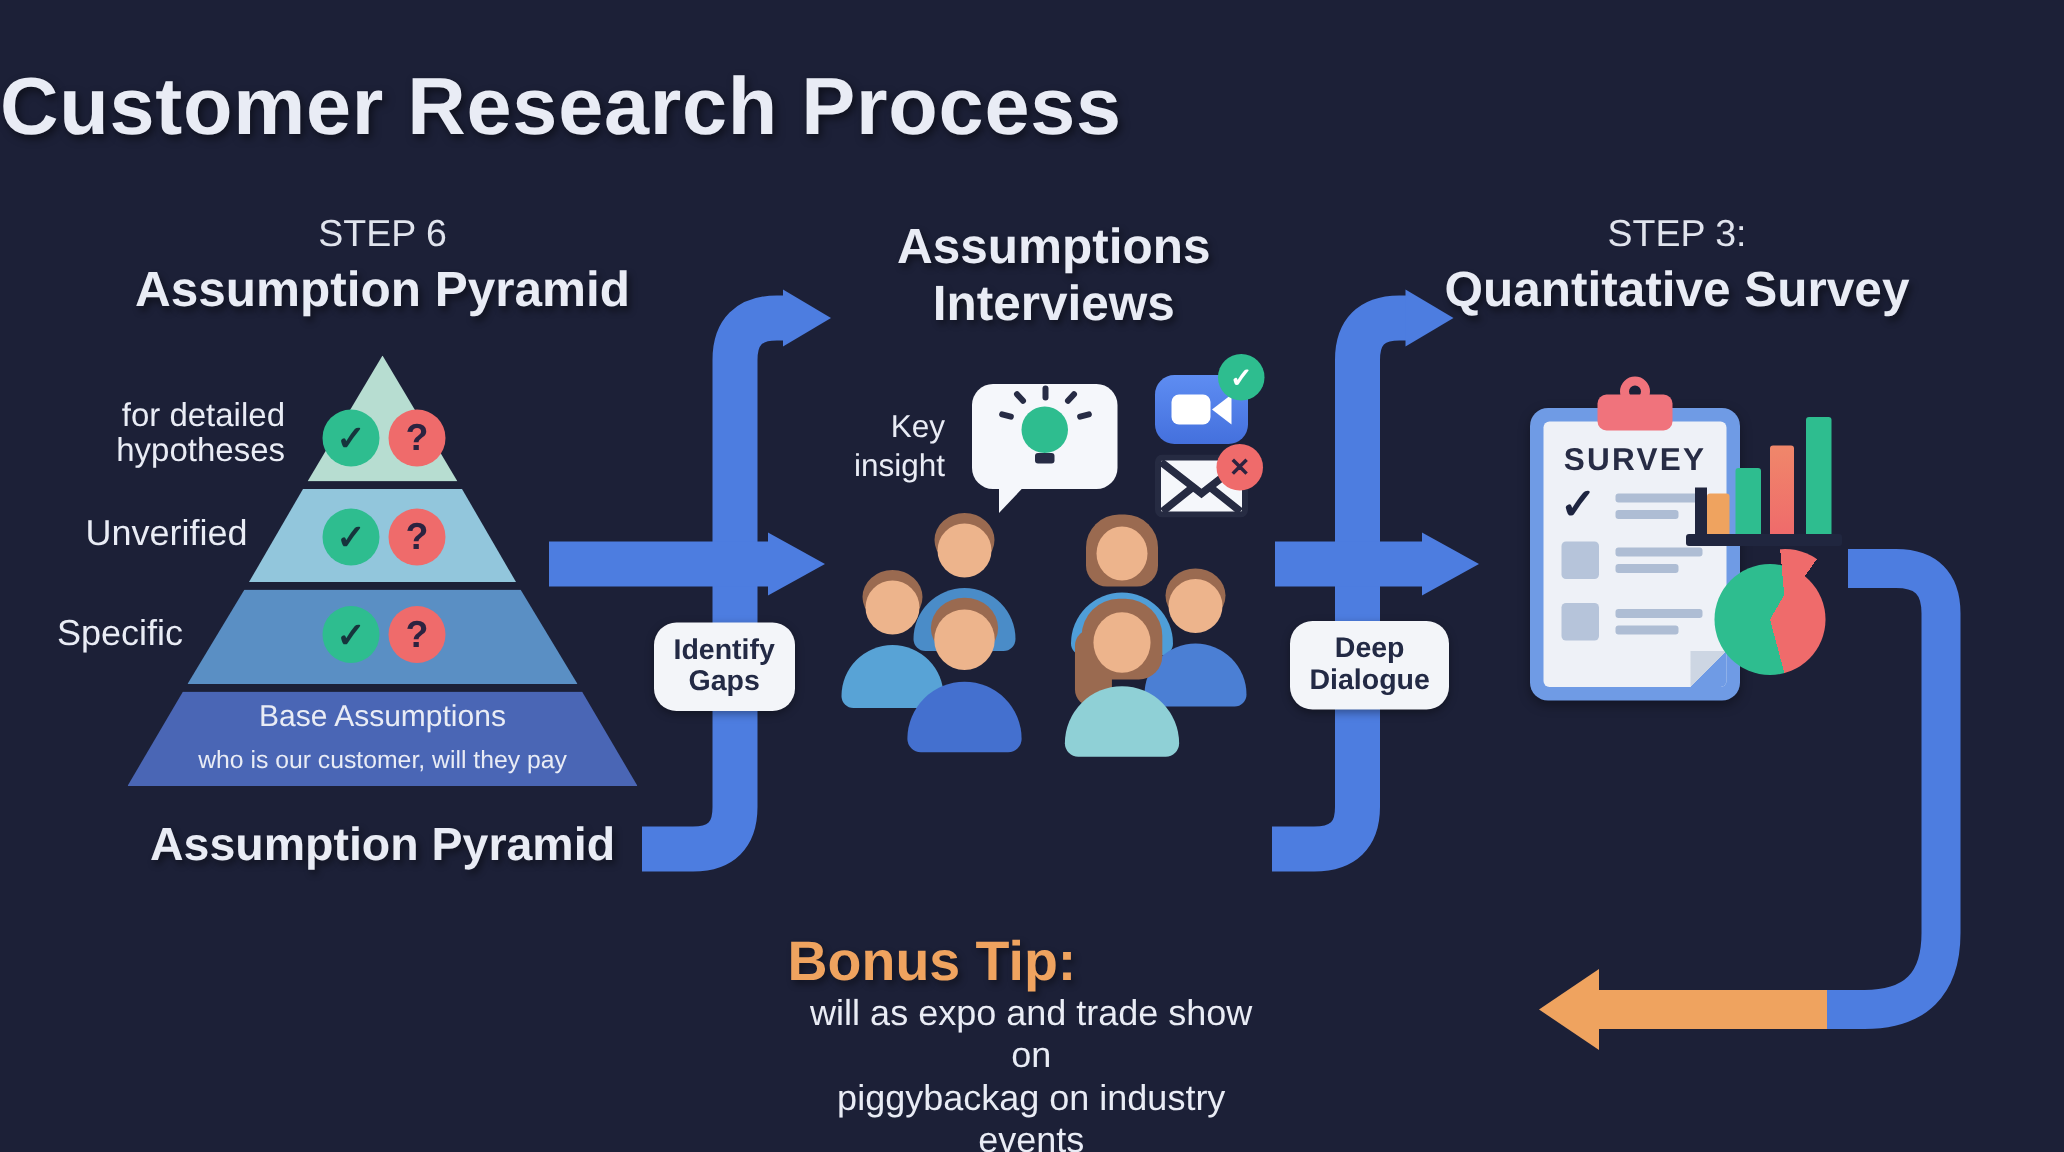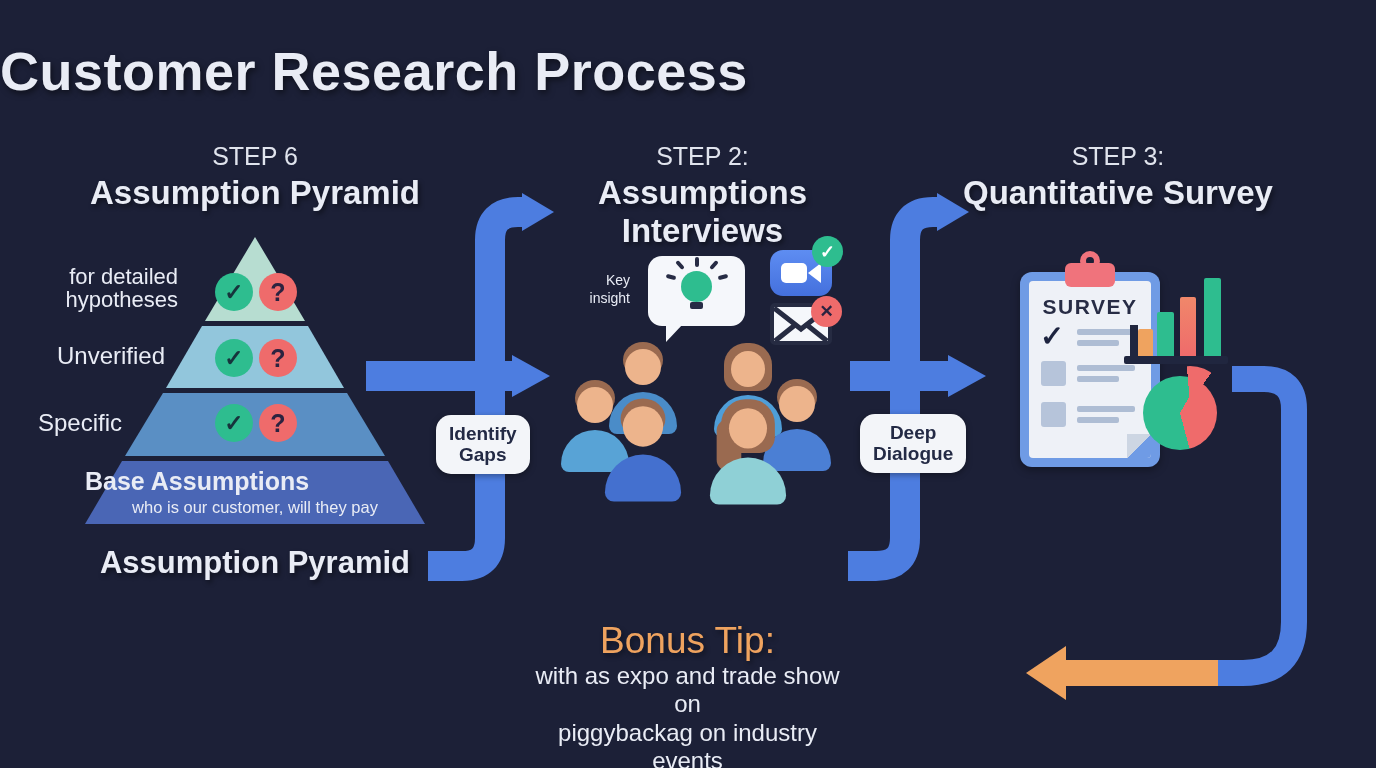--- a/index.html
+++ b/index.html
@@ -42,35 +42,35 @@
   #pyramid{position:absolute;left:85px;top:237px;width:340px;height:287px;z-index:2}
   .pyr{position:absolute;left:0;width:100%}
   .pyr-1{top:0;height:84px;background:var(--pyramid-l1);
     clip-path:polygon(50% 0,calc(50% + 50px) 100%,calc(50% - 50px) 100%)}
   .pyr-2{top:89px;height:62px;background:var(--pyramid-l2);
     clip-path:polygon(calc(50% - 53px) 0,calc(50% + 53px) 0,calc(50% + 89px) 100%,calc(50% - 89px) 100%)}
   .pyr-3{top:156px;height:63px;background:var(--pyramid-l3);
     clip-path:polygon(calc(50% - 92px) 0,calc(50% + 92px) 0,calc(50% + 130px) 100%,calc(50% - 130px) 100%)}
   .pyr-4{top:224px;height:63px;background:var(--pyramid-l4);
     clip-path:polygon(calc(50% - 133px) 0,calc(50% + 133px) 0,100% 100%,0 100%)}
-  .base-title{position:absolute;left:0;width:100%;top:230px;text-align:left;font-size:25px;font-weight:700}
+  .base-title{position:absolute;left:0;width:100%;top:230px;text-align:center;font-size:20px;font-weight:400}
   .base-sub{position:absolute;left:0;width:100%;top:261px;text-align:center;font-size:16.5px}
   .chk,.qst{position:absolute;width:38px;height:38px;border-radius:50%;display:flex;align-items:center;
     justify-content:center;font-weight:700;z-index:3}
   .chk{background:var(--green);color:#16343c;font-size:23px}
   .qst{background:var(--coral);color:#2c2340;font-size:25px}
   .side-label{position:absolute;text-align:right;font-size:22px;line-height:1.05;white-space:pre-line;z-index:2}
-  #side-1{left:28px;top:265px;width:150px}
+  #side-1{left:40px;top:265px;width:150px}
   #side-2{left:40px;top:343px;width:125px;font-size:24px}
   #side-3{left:20px;top:410px;width:102px;font-size:24px}
   .pyr-caption{position:absolute;left:85px;top:545px;width:340px;text-align:center;font-size:31px;
     font-weight:700;text-shadow:2px 3px 5px rgba(0,0,0,.45);z-index:2}
 
   
-  .key-insight{position:absolute;left:540px;top:272px;width:90px;text-align:right;font-size:14px;
+  .key-insight{position:absolute;left:540px;top:272px;width:90px;text-align:right;font-size:21px;
     line-height:1.25;white-space:pre-line;z-index:2}
   .bubble{position:absolute;left:648px;top:256px;width:97px;height:70px;background:#f5f7fb;border-radius:14px;z-index:2}
   .bubble-tail{position:absolute;left:666px;top:324px;width:0;height:0;border-top:18px solid #f5f7fb;
     border-right:17px solid transparent;z-index:2}
   .bulb{position:absolute;left:33px;top:15px;width:31px;height:31px;border-radius:50%;background:var(--green)}
   .bulb-base{position:absolute;left:42px;top:46px;width:13px;height:7px;background:#272c45;border-radius:2px}
   .ray{position:absolute;width:4px;height:10px;background:#272c45;border-radius:2px}
   .ray1{left:47px;top:1px}
   .ray2{left:30px;top:4px;transform:rotate(-42deg)}
   .ray3{left:64px;top:4px;transform:rotate(42deg)}
@@ -114,21 +114,21 @@
   .bar{position:absolute;border-radius:2px 2px 0 0;z-index:2}
   .axis{position:absolute;left:1130px;top:325px;width:8px;height:32px;background:#20263f;z-index:2}
   .shelf{position:absolute;left:1124px;top:356px;width:104px;height:8px;background:#20263f;border-radius:2px;z-index:3}
   .pie{position:absolute;left:1143px;top:376px;width:74px;height:74px;border-radius:50%;z-index:2;
     background:conic-gradient(from 30deg,var(--coral) 0 135deg,var(--green) 135deg 360deg)}
   .pie-wedge{position:absolute;left:1153px;top:366px;width:74px;height:74px;border-radius:50%;z-index:3;
     background:conic-gradient(from -5deg,var(--coral) 0 40deg,transparent 40deg 360deg)}
 
   
   .bonus{position:absolute;left:525px;top:620px;width:325px;z-index:2}
-  .bonus-title{font-size:37px;font-weight:400;color:var(--arrow-orange);text-align:center;
+  .bonus-title{font-size:37px;font-weight:700;color:var(--arrow-orange);text-align:left;
     text-shadow:2px 3px 5px rgba(0,0,0,.4)}
   .bonus-line{font-size:24px;text-align:center;line-height:1.18}
   .bonus-line:first-of-type{margin-top:6px}
 
   
   .booth{position:absolute;left:868px;top:590px;width:145px;height:140px;z-index:2}
   .booth-sign{position:absolute;left:10px;top:5px;width:127px;height:26px;background:var(--arrow-orange);
     border-radius:4px;display:flex;align-items:center;justify-content:center;font-size:17px;font-weight:700;color:#21263d}
   .pole{position:absolute;top:28px;width:6px;height:60px;background:#e9edf4}
   .pole-l{left:20px}.pole-r{left:125px}
@@ -144,21 +144,20 @@
 
 <div id="stage">
 
   <div class="main-title">Customer Research Process</div>
 
   <div class="step-head" id="head-1">
     <div class="step-label">STEP 6</div>
     <div class="step-title">Assumption Pyramid</div>
   </div>
   <div class="step-head" id="head-2">
-    <div class="step-label">STEP 2:</div>
     <div class="step-title">Assumptions Interviews</div>
   </div>
   <div class="step-head" id="head-3">
     <div class="step-label">STEP 3:</div>
     <div class="step-title">Quantitative Survey</div>
   </div>
 
   <svg class="arrows" width="1376" height="768" viewBox="0 0 1376 768">
     <path class="blue-line" d="M428 566 L462 566 Q490 566 490 538 L490 240 Q490 212 518 212 L524 212"></path>
     <polygon class="blue-fill" points="522,193 554,212 522,231"></polygon>
@@ -278,18 +277,18 @@
   <div class="bar" style="left:1157px;top:312px;width:17px;height:44px;background:var(--green)"></div>
   <div class="bar" style="left:1180px;top:297px;width:16px;height:59px;background:linear-gradient(180deg,#f0876a,var(--coral))"></div>
   <div class="bar" style="left:1204px;top:278px;width:17px;height:78px;background:var(--green)"></div>
   <div class="shelf"></div>
 
   <div class="pie"></div>
   <div class="pie-wedge"></div>
 
   <div class="bonus">
     <div class="bonus-title">Bonus Tip:</div>
-    <div class="bonus-line">with as expo and trade show on</div>
+    <div class="bonus-line">will as expo and trade show on</div>
     <div class="bonus-line">piggybackag on industry events</div>
   </div>
 
 
 </div>
 
 </body></html>

